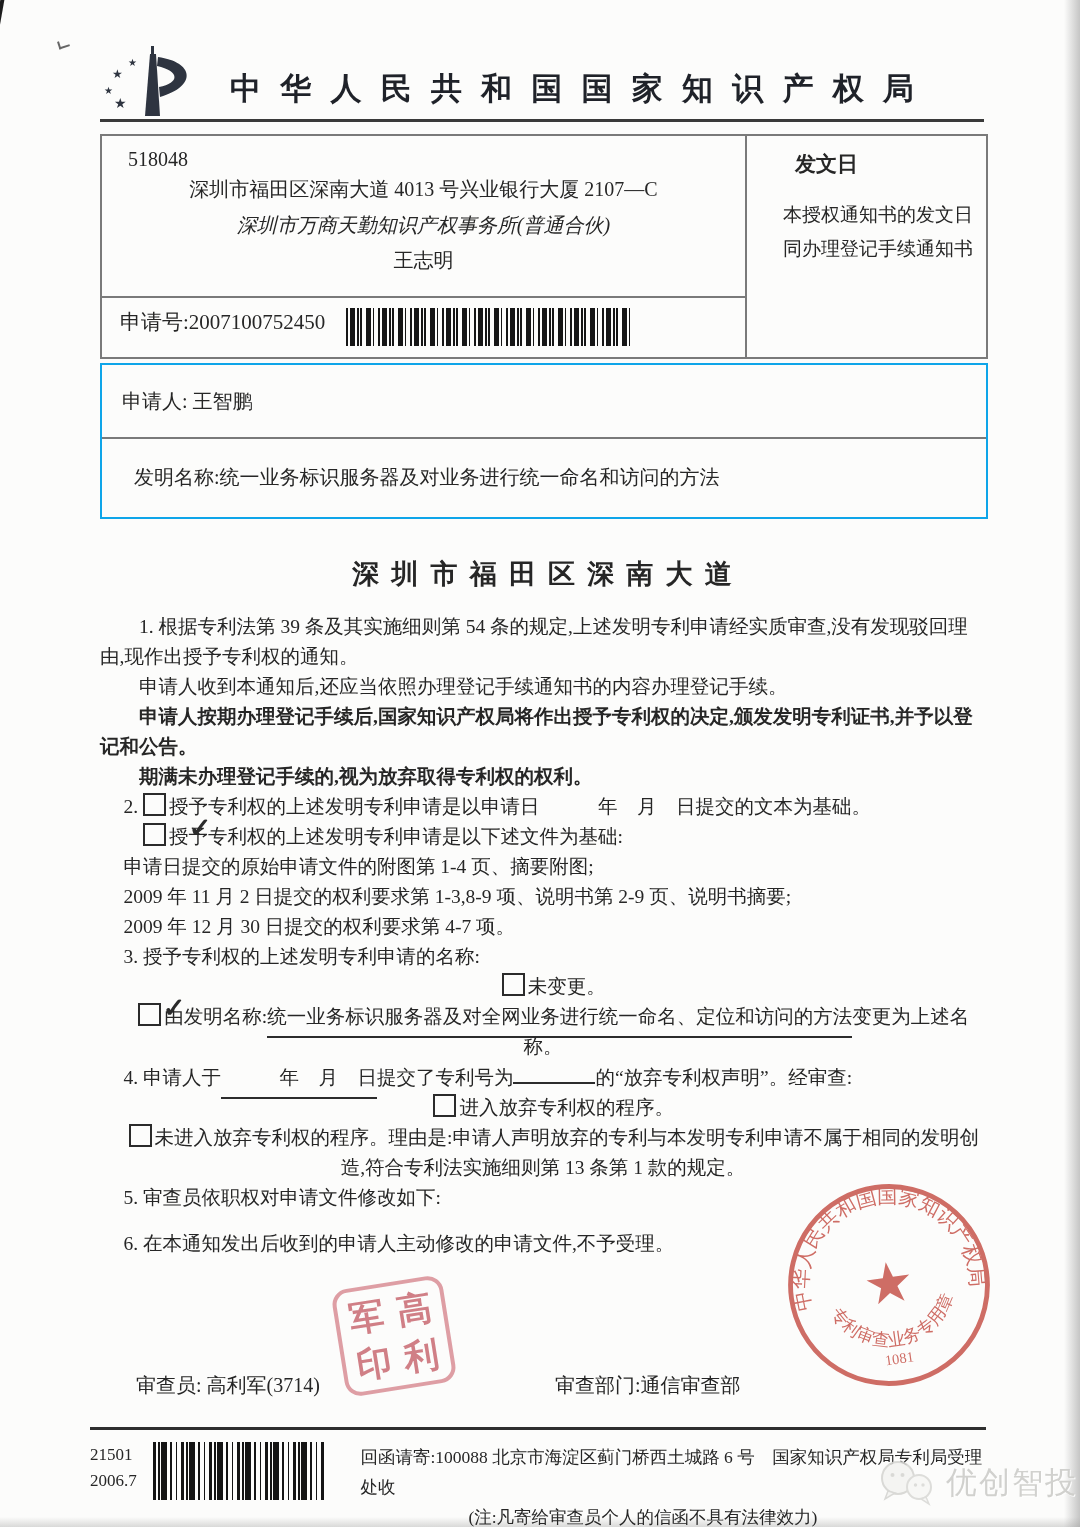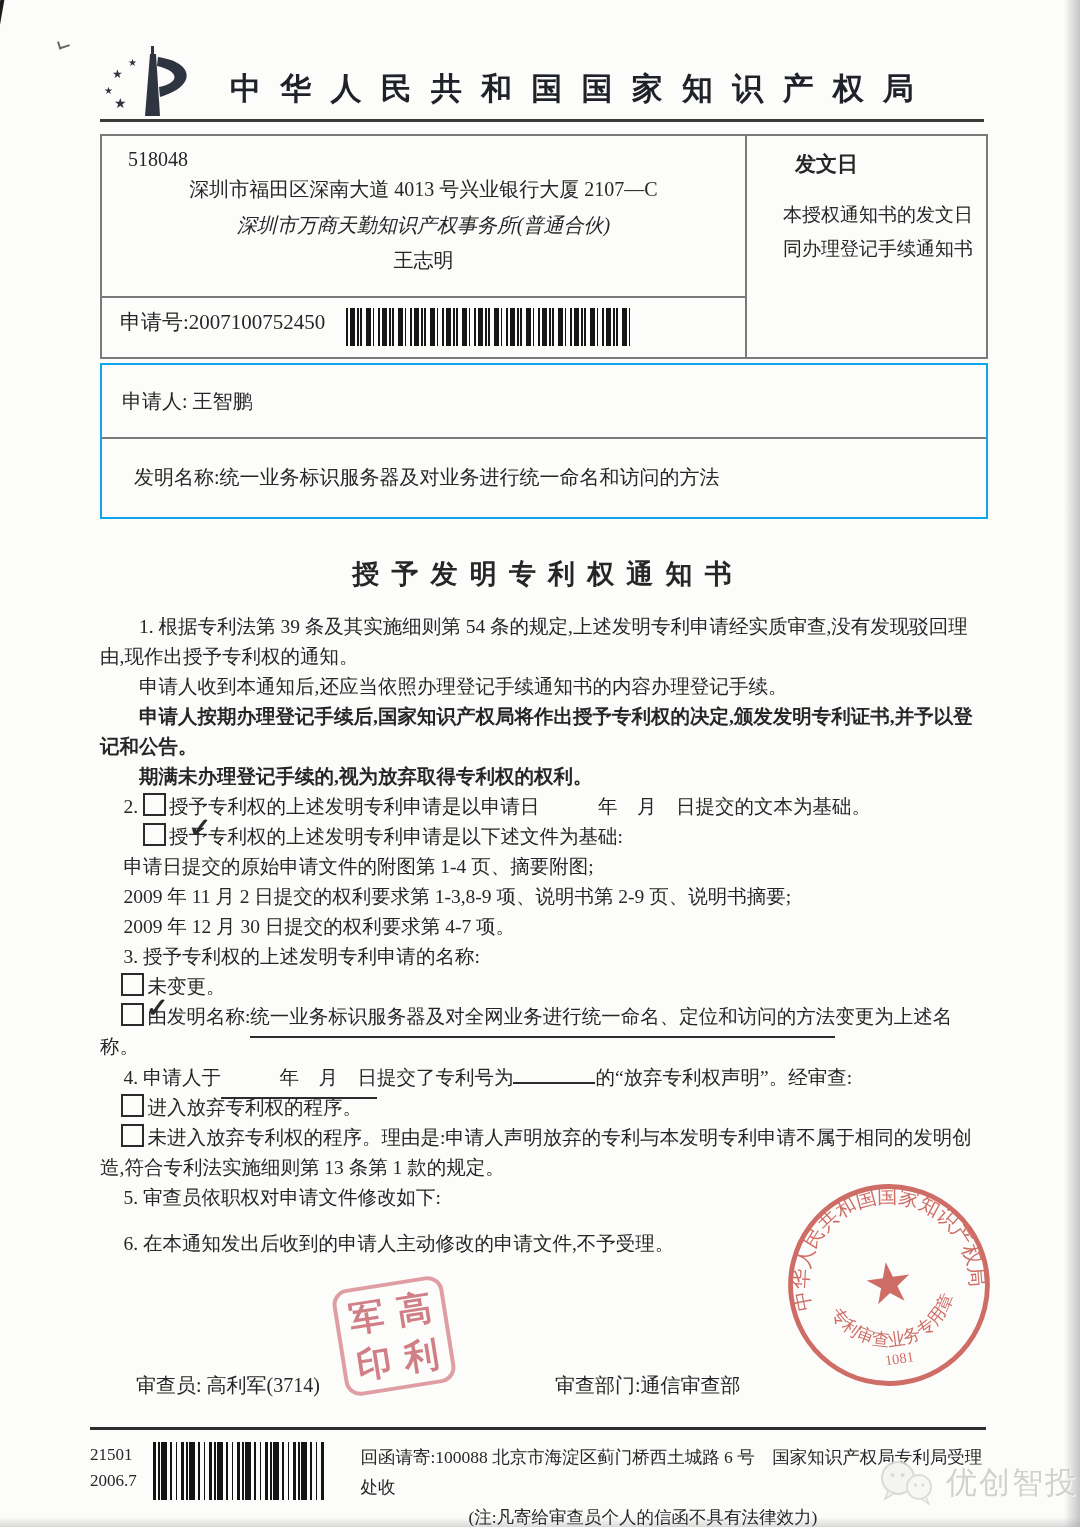--- a/index.html
+++ b/index.html
@@ -63,21 +63,21 @@
     text-align:center;font-size:27px;font-weight:bold;
     letter-spacing:0.45em;padding-left:0.45em;box-sizing:border-box;
   }
 
   
   .notice-body{position:absolute;left:100px;top:612px;width:886px;font-size:19.5px;line-height:30px;}
   .notice-body p{margin:0;}
   .notice-body p.indent{text-indent:2em;}
   .notice-body p.indent2{text-indent:2.2em;}
   .notice-body p.list{text-indent:1.2em;}
-  .notice-body p.cb{text-indent:1.1em;}
+  .notice-body p.cb{text-indent:1.1em;text-align:center;}
   .notice-body p.bold{font-weight:bold;}
   .notice-body p.gap-top{margin-top:16px;}
   .checkbox{display:inline-block;width:19px;height:19px;border:2px solid #2b2b2b;vertical-align:-3px;margin-right:3px;position:relative;background:#fcfcfb;}
   .checkbox.checked::after{content:"\2713";position:absolute;left:1px;top:-10px;font-size:27px;font-weight:bold;color:#2b2b2b;line-height:1;}
   .u{border-bottom:2px solid #2c2c2c;padding-bottom:9px;}
   .blank{display:inline-block;border-bottom:2px solid #2c2c2c;height:1.05em;vertical-align:baseline;}
 
   
   .sig-left{position:absolute;left:128px;top:1372px;font-size:20px;margin-left:8px;}
   .sig-right{position:absolute;left:555px;top:1372px;font-size:20px;}
@@ -154,21 +154,21 @@
 
   <div class="box2">
     <div class="box2-row1">
       <div class="cell-text"><span>申请人:</span> <span>王智鹏</span></div>
     </div>
     <div class="box2-row2">
       <div class="cell-text"><span>发明名称:</span><span>统一业务标识服务器及对业务进行统一命名和访问的方法</span></div>
     </div>
   </div>
 
-  <div class="notice-title">授予发明专利权通知书</div>
+  <div class="notice-title">深圳市福田区深南大道</div>
 
   <div class="notice-body" id="notice-body">
       <p class="indent"><span>1. 根据专利法第 39 条及其实施细则第 54 条的规定,上述发明专利申请经实质审查,没有发现驳回理由,现作出授予专利权的通知。</span></p>
       <p class="indent"><span>申请人收到本通知后,还应当依照办理登记手续通知书的内容办理登记手续。</span></p>
       <p class="indent bold"><span>申请人按期办理登记手续后,国家知识产权局将作出授予专利权的决定,颁发发明专利证书,并予以登记和公告。</span></p>
       <p class="indent bold"><span>期满未办理登记手续的,视为放弃取得专利权的权利。</span></p>
       <p class="list"><span>2. </span><span class="checkbox"></span><span>授予专利权的上述发明专利申请是以申请日　　　年　月　日提交的文本为基础。</span></p>
       <p class="indent2"><span class="checkbox checked"></span><span>授予专利权的上述发明专利申请是以下述文件为基础:</span></p>
       <p class="list"><span>申请日提交的原始申请文件的附图第 1-4 页、摘要附图;</span></p>
       <p class="list"><span>2009 年 11 月 2 日提交的权利要求第 1-3,8-9 项、说明书第 2-9 页、说明书摘要;</span></p>

